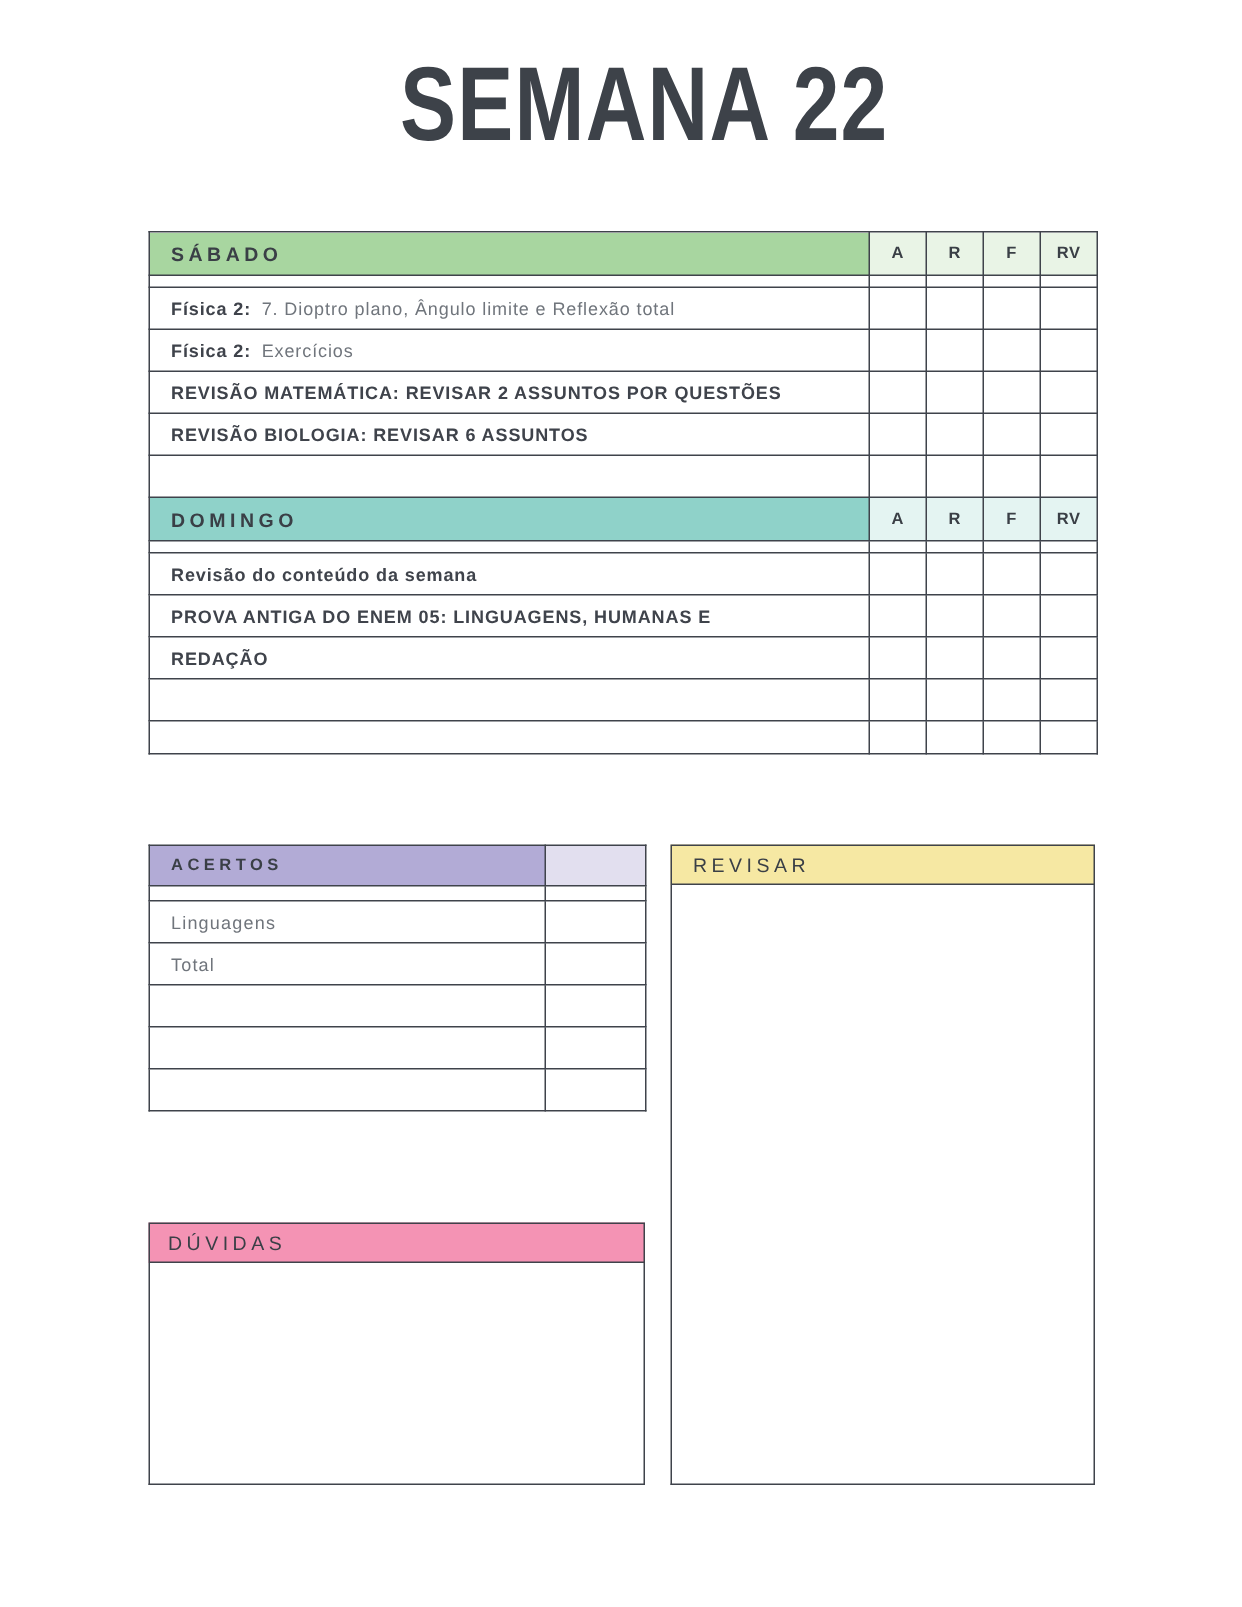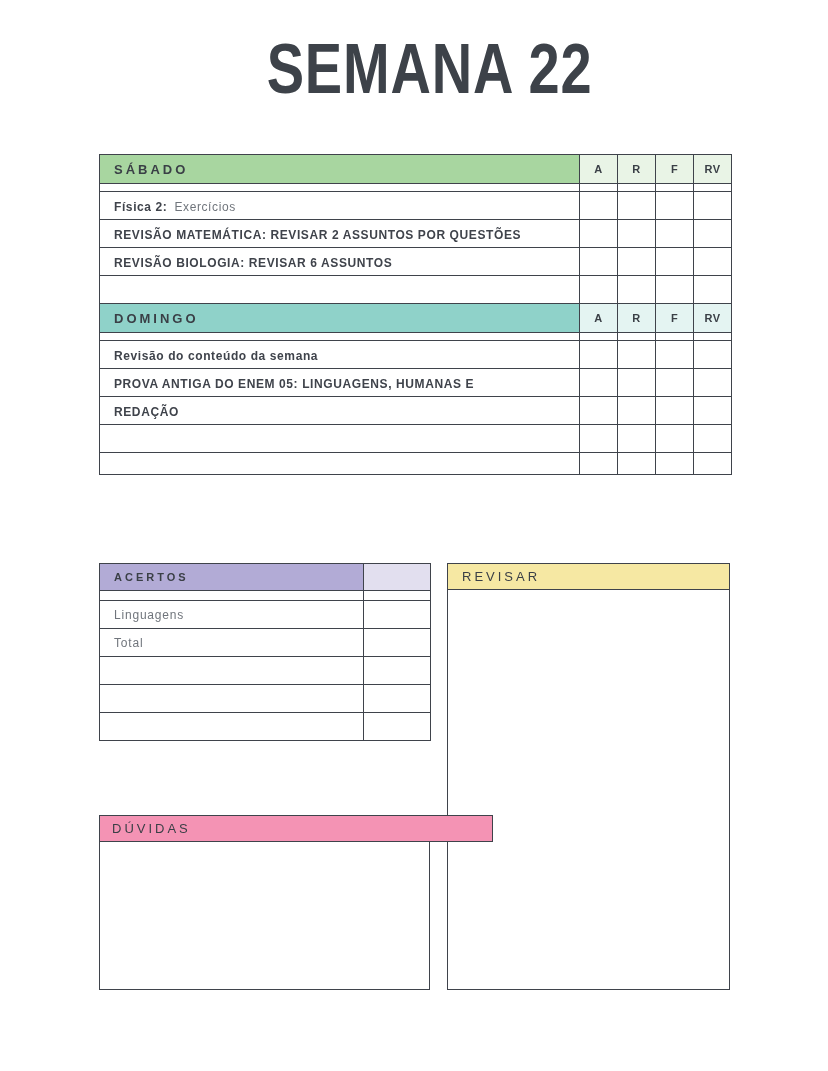--- a/index.html
+++ b/index.html
@@ -65,21 +65,21 @@
   
   .bar {
     position: absolute;
     height: 27px;
     border: 1px solid #3f434b;
     display: flex; align-items: center;
     padding-left: 14px;
     font-weight: normal; letter-spacing: 3px; font-size: 13px; color: #3a3f46;
   }
   .bar-revisar { left: 447px; top: 563px; width: 283px; background: #f6e8a3; }
-  .bar-duvidas { left: 99px;  top: 815px; width: 394px; background: #f493b4; padding-left: 12px; }
+  .bar-duvidas { left: 99px;  top: 815px; width: 331px; background: #f493b4; padding-left: 12px; }
 
   .panel { position: absolute; border: 1px solid #3f434b; border-top: none; background: #ffffff; }
   .panel-revisar { left: 447px; top: 590px; width: 283px; height: 400px; }
   .panel-duvidas { left: 99px;  top: 842px; width: 331px; height: 148px; }
 </style>
 </head>
 <body>
 
 <div class="title-wrap">
   <h1 class="title">SEMANA 22</h1>
@@ -103,20 +103,27 @@
     <td class="mark-head sat-tint">RV</td>
   </tr>
   <tr class="spacer">
     <td class="label-cell"></td>
         <td class="mark"></td>
         <td class="mark"></td>
         <td class="mark"></td>
         <td class="mark"></td>
   </tr>
 
+  <tr class="row">
+    <td class="label-cell"><span class="b">Física 2:</span><span class="r">7. Dioptro plano, Ângulo limite e Reflexão total</span></td>
+    <td class="mark"></td>
+        <td class="mark"></td>
+        <td class="mark"></td>
+        <td class="mark"></td>
+  </tr>
   <tr class="row">
     <td class="label-cell"><span class="b">Física 2:</span><span class="r">Exercícios</span></td>
     <td class="mark"></td>
         <td class="mark"></td>
         <td class="mark"></td>
         <td class="mark"></td>
   </tr>
   <tr class="row">
     <td class="label-cell"><span class="b">REVISÃO MATEMÁTICA: REVISAR 2 ASSUNTOS POR QUESTÕES</span><span class="r"></span></td>
     <td class="mark"></td>

